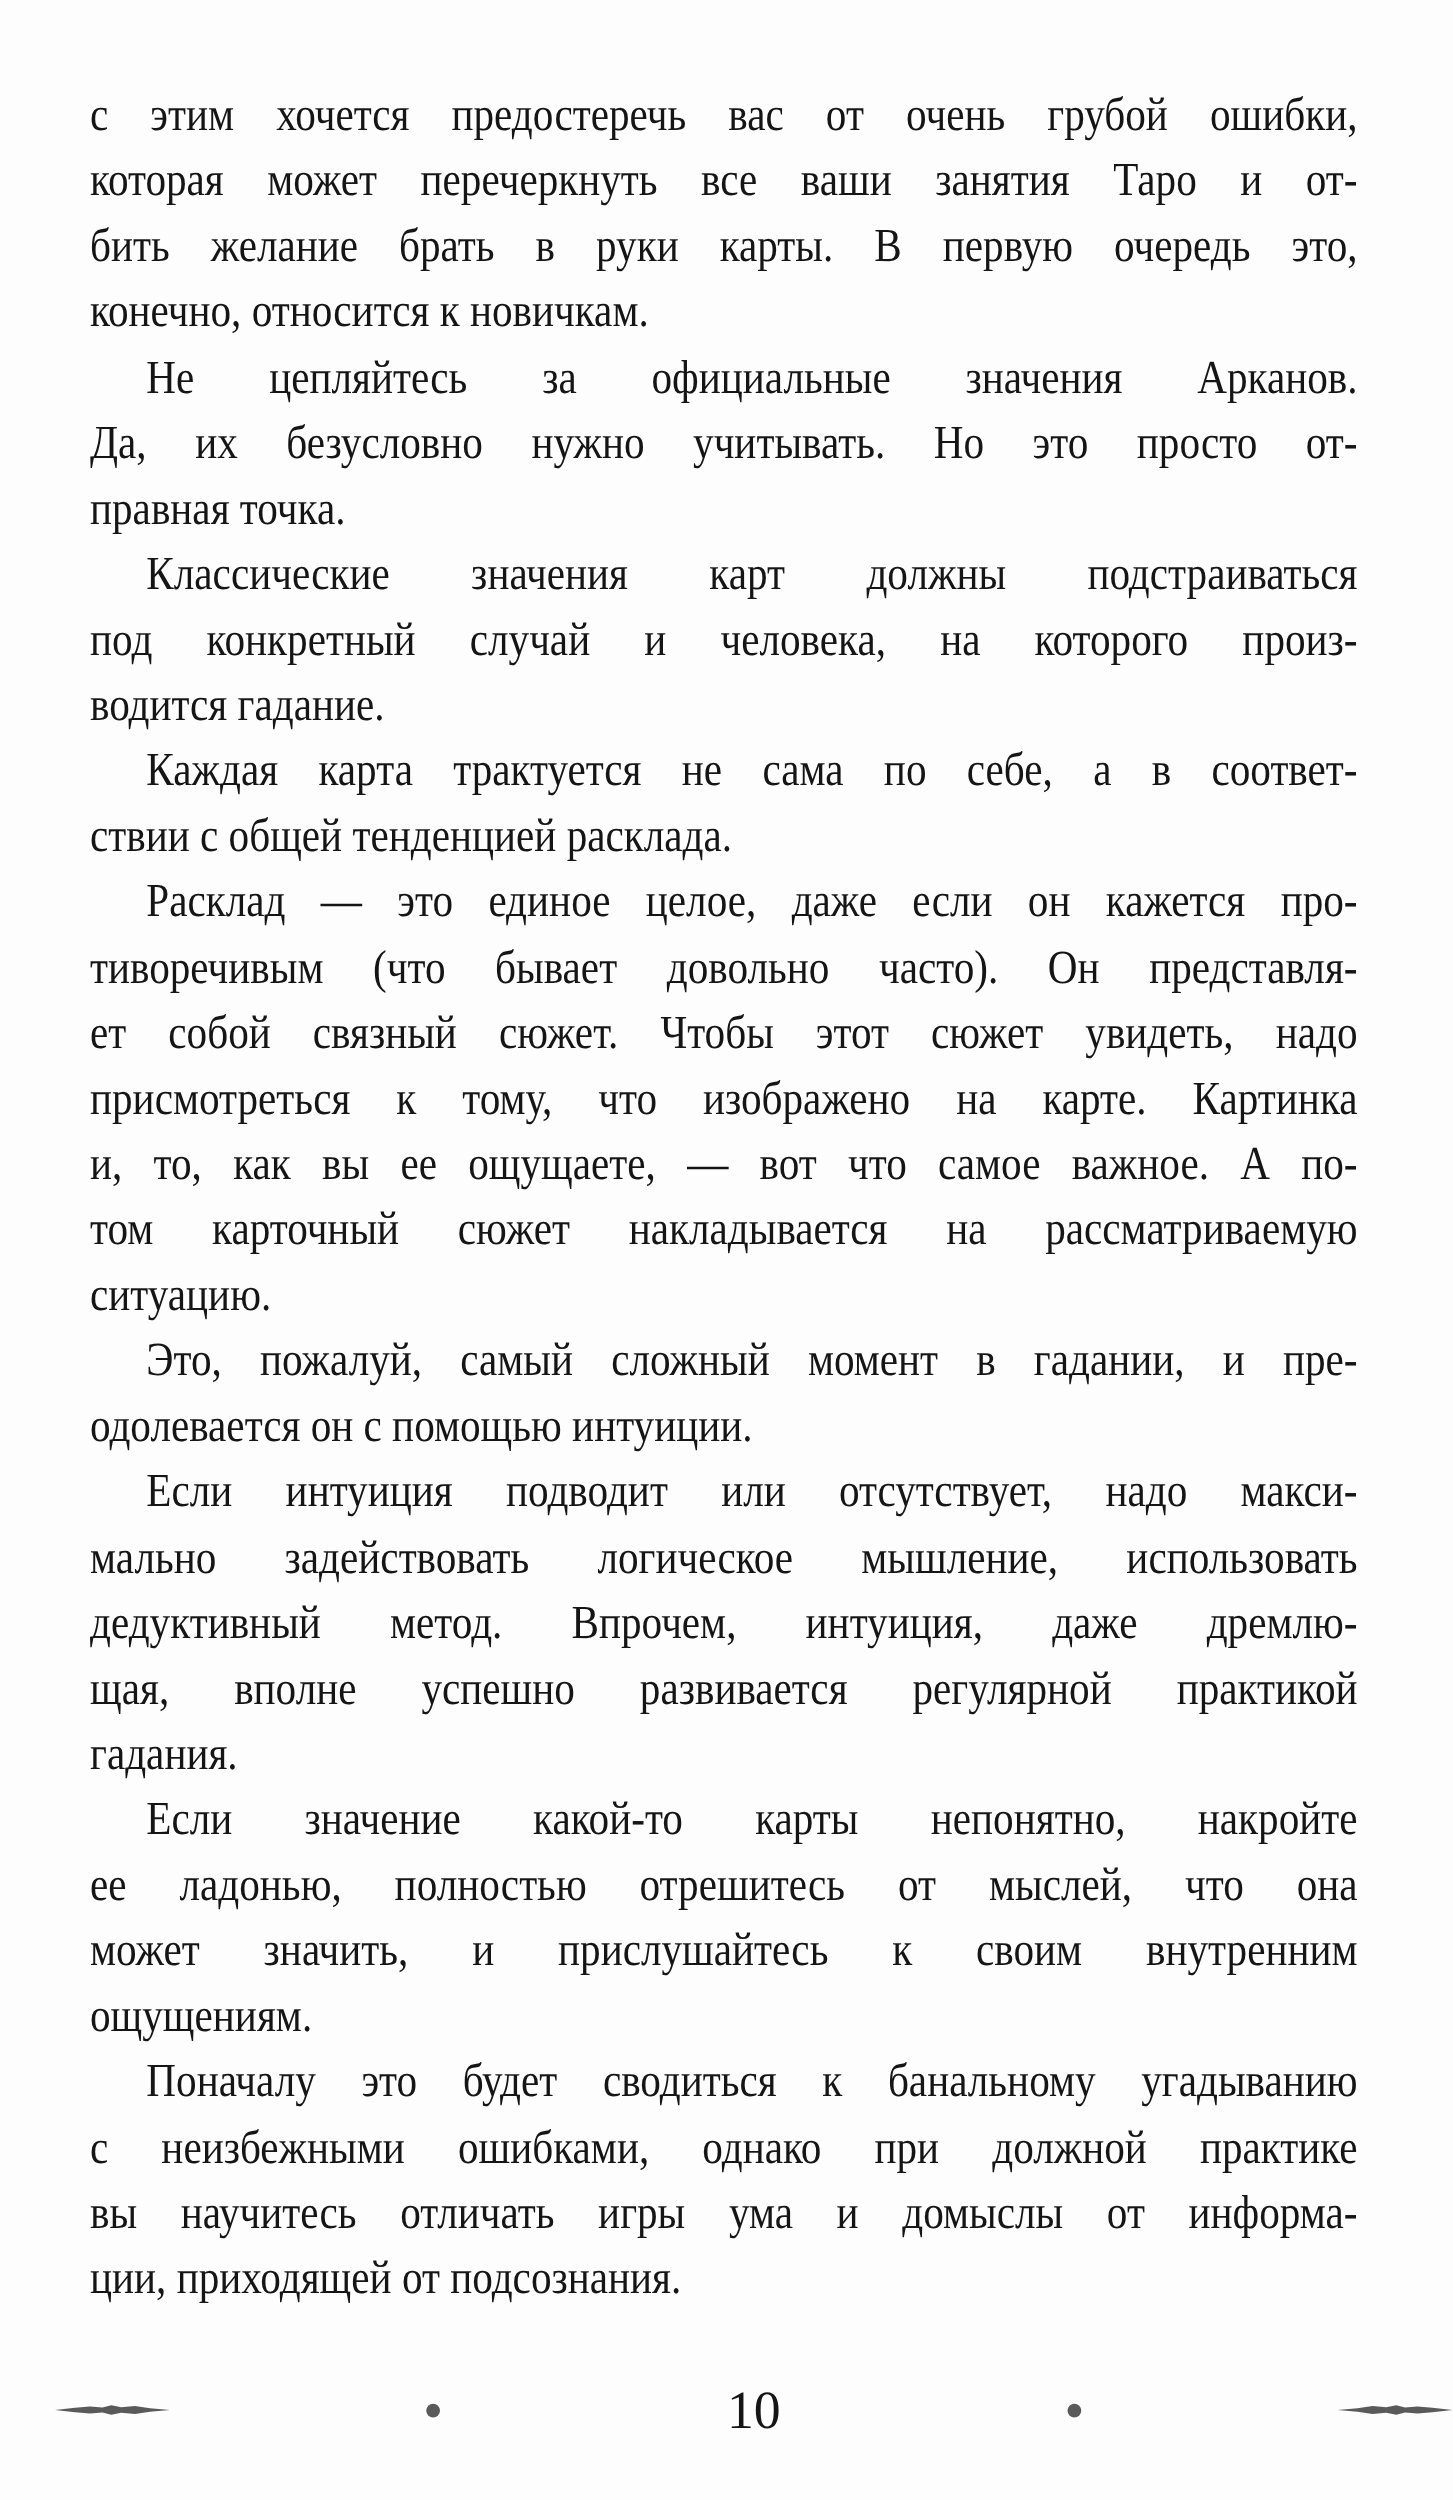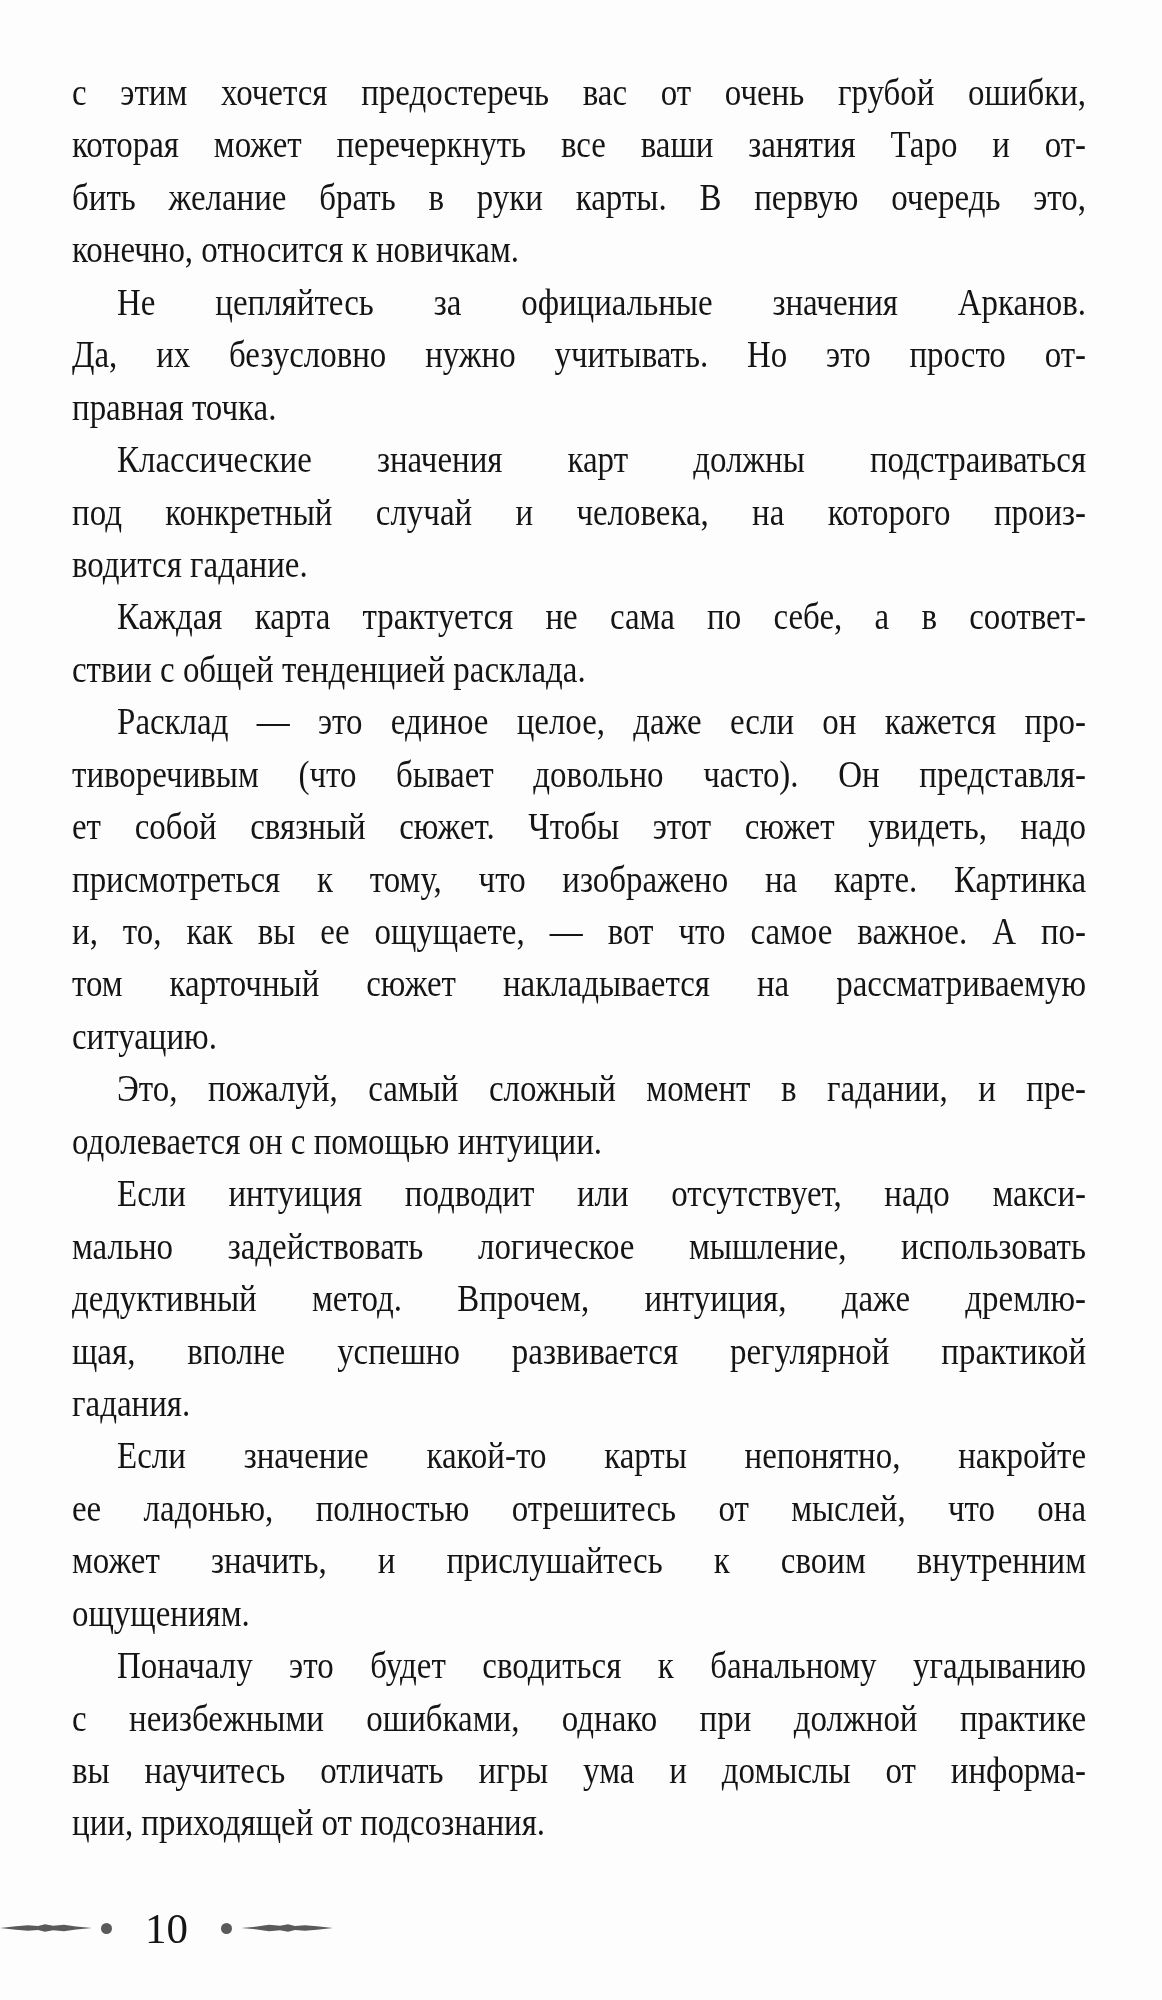--- a/index.html
+++ b/index.html
@@ -50,21 +50,22 @@
   }
   
   .page-footer {
     position: absolute;
     left: 0;
     right: 0;
     top: 1898px;
     height: 60px;
     display: flex;
     align-items: center;
-    justify-content: flex-start;
+    justify-content: space-between;
+    padding-left: 44px;
   }
   .ornament {
     display: block;
   }
   .ornament.flip {
     transform: scaleX(-1);
   }
   .footer-dot {
     width: 11px;
     height: 11px;

